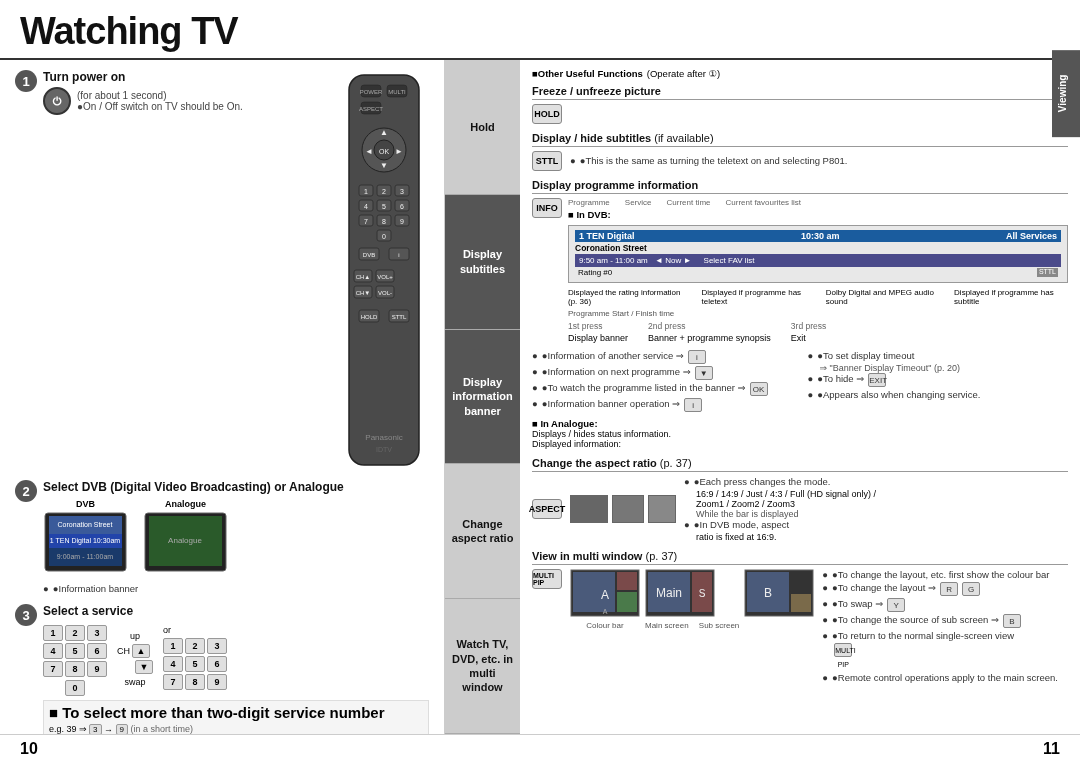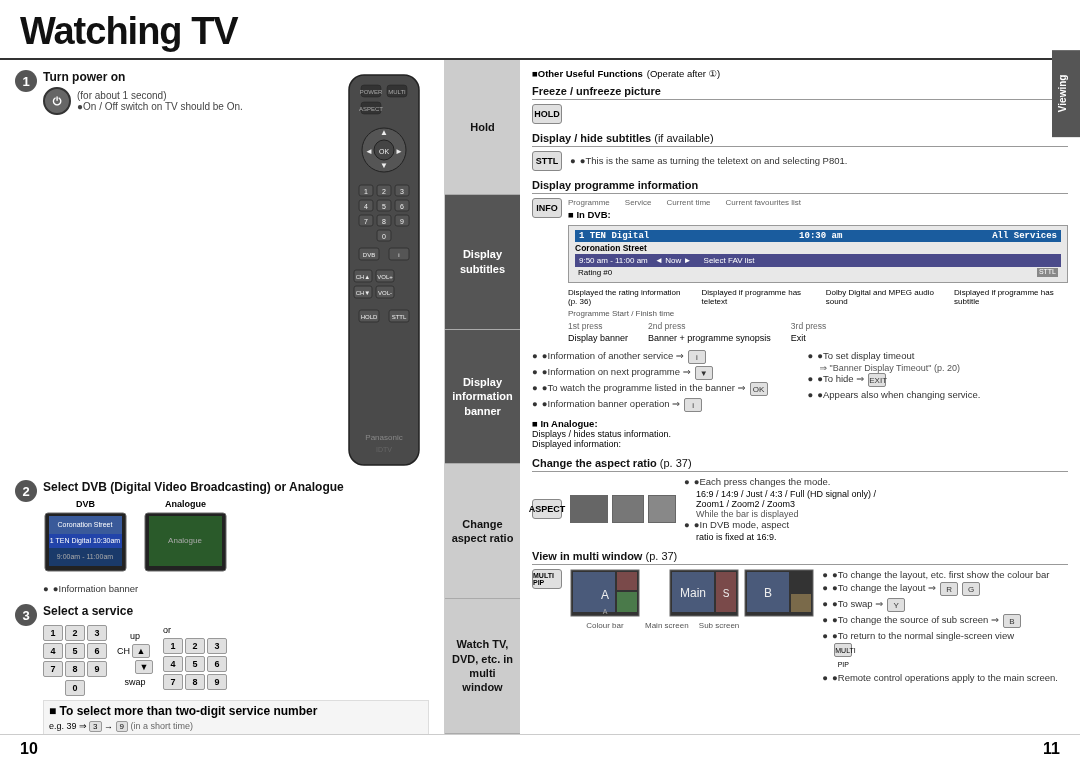--- a/index.html
+++ b/index.html
@@ -210,21 +210,20 @@
 
     .dvb-banner-title {
       background: #1a5c9e;
       color: #fff;
       padding: 1px 4px;
       font-size: 9px;
       font-weight: bold;
       display: flex;
       justify-content: space-between;
       align-items: center;
-      font-family: Liberation Mono, monospace;
     }
 
     .dvb-banner-row {
       display: flex;
       gap: 5px;
       font-size: 8.5px;
       padding: 1px 0;
     }
 
     .dvb-banner-row2 {
@@ -492,21 +491,21 @@
                   <div class="num-btn">6</div>
                   <div class="num-btn">7</div>
                   <div class="num-btn">8</div>
                   <div class="num-btn">9</div>
                 </div>
               </div>
             </div>
           </div>
 
           <div style="margin-bottom:4px;background:#f5f5f5;padding:3px 5px;border:1px solid #ddd;">
-            <div style="font-size:12px;font-weight:bold;margin-bottom:3px;">■ To select more than two-digit service number</div>
+            <div style="font-size:15px;font-weight:bold;margin-bottom:3px;">■ To select more than two-digit service number</div>
             <div style="font-size:9px;margin-bottom:2px;">
               <span>e.g. 39 ⇒</span>
               <span class="inline-btn">3</span>
               <span>→</span>
               <span class="inline-btn">9</span>
               <span style="font-size:9px;color:#666;">(in a short time)</span>
             </div>
             <div style="font-size:9px;">
               <span>e.g. 390 ⇒</span>
               <span class="inline-btn">3</span>
@@ -736,21 +735,21 @@
               <svg width="70" height="50">
                 <rect x="1" y="1" width="68" height="46" fill="#333" stroke="#666"></rect>
                 <rect x="3" y="3" width="42" height="40" fill="#4a5a7a"></rect>
                 <rect x="47" y="3" width="20" height="18" fill="#7a4a4a"></rect>
                 <rect x="47" y="23" width="20" height="20" fill="#4a7a4a"></rect>
                 <text x="35" y="45" font-size="7" fill="#aaa" text-anchor="middle">A</text>
                 <text x="35" y="30" font-size="12" fill="#eee" text-anchor="middle">A</text>
               </svg>
               <div style="font-size:8px;color:#555;text-align:center;">Colour bar</div>
             </div>
-            <div style="text-align:right;">
+            <div style="text-align:left;">
               <svg width="70" height="50">
                 <rect x="1" y="1" width="68" height="46" fill="#333" stroke="#666"></rect>
                 <rect x="3" y="3" width="42" height="40" fill="#4a5a7a"></rect>
                 <rect x="47" y="3" width="20" height="40" fill="#7a4a4a"></rect>
                 <text x="24" y="28" font-size="12" fill="#eee" text-anchor="middle">Main</text>
                 <text x="57" y="28" font-size="10" fill="#eee" text-anchor="middle">S</text>
               </svg>
               <div style="font-size:8px;color:#555;">
                 <span>Main screen</span>
                 <span style="margin-left:8px;">Sub screen</span>

